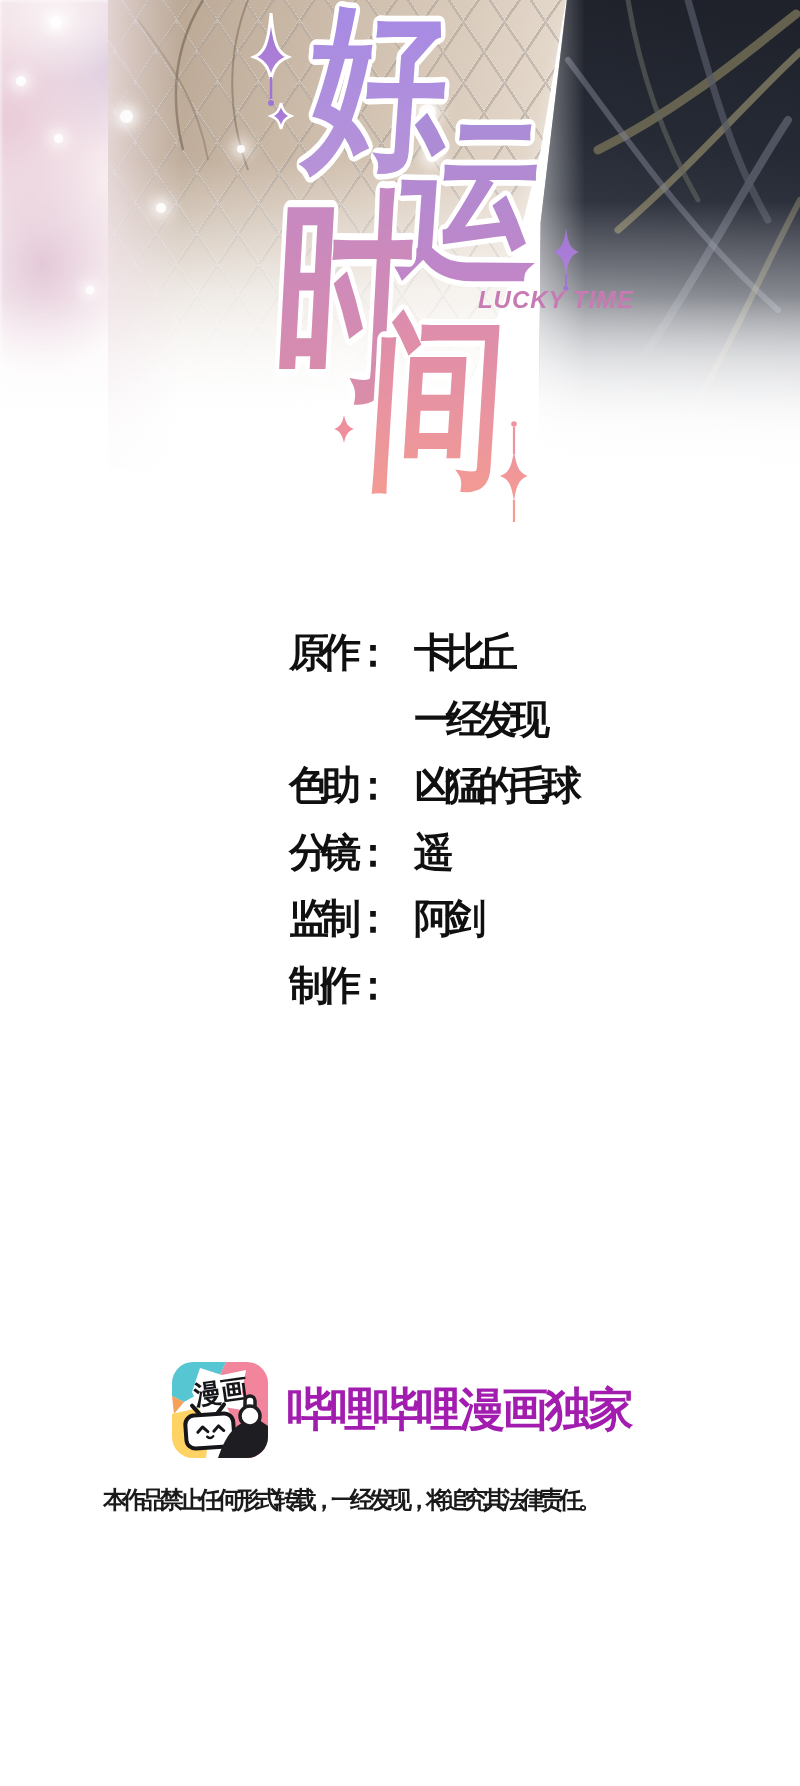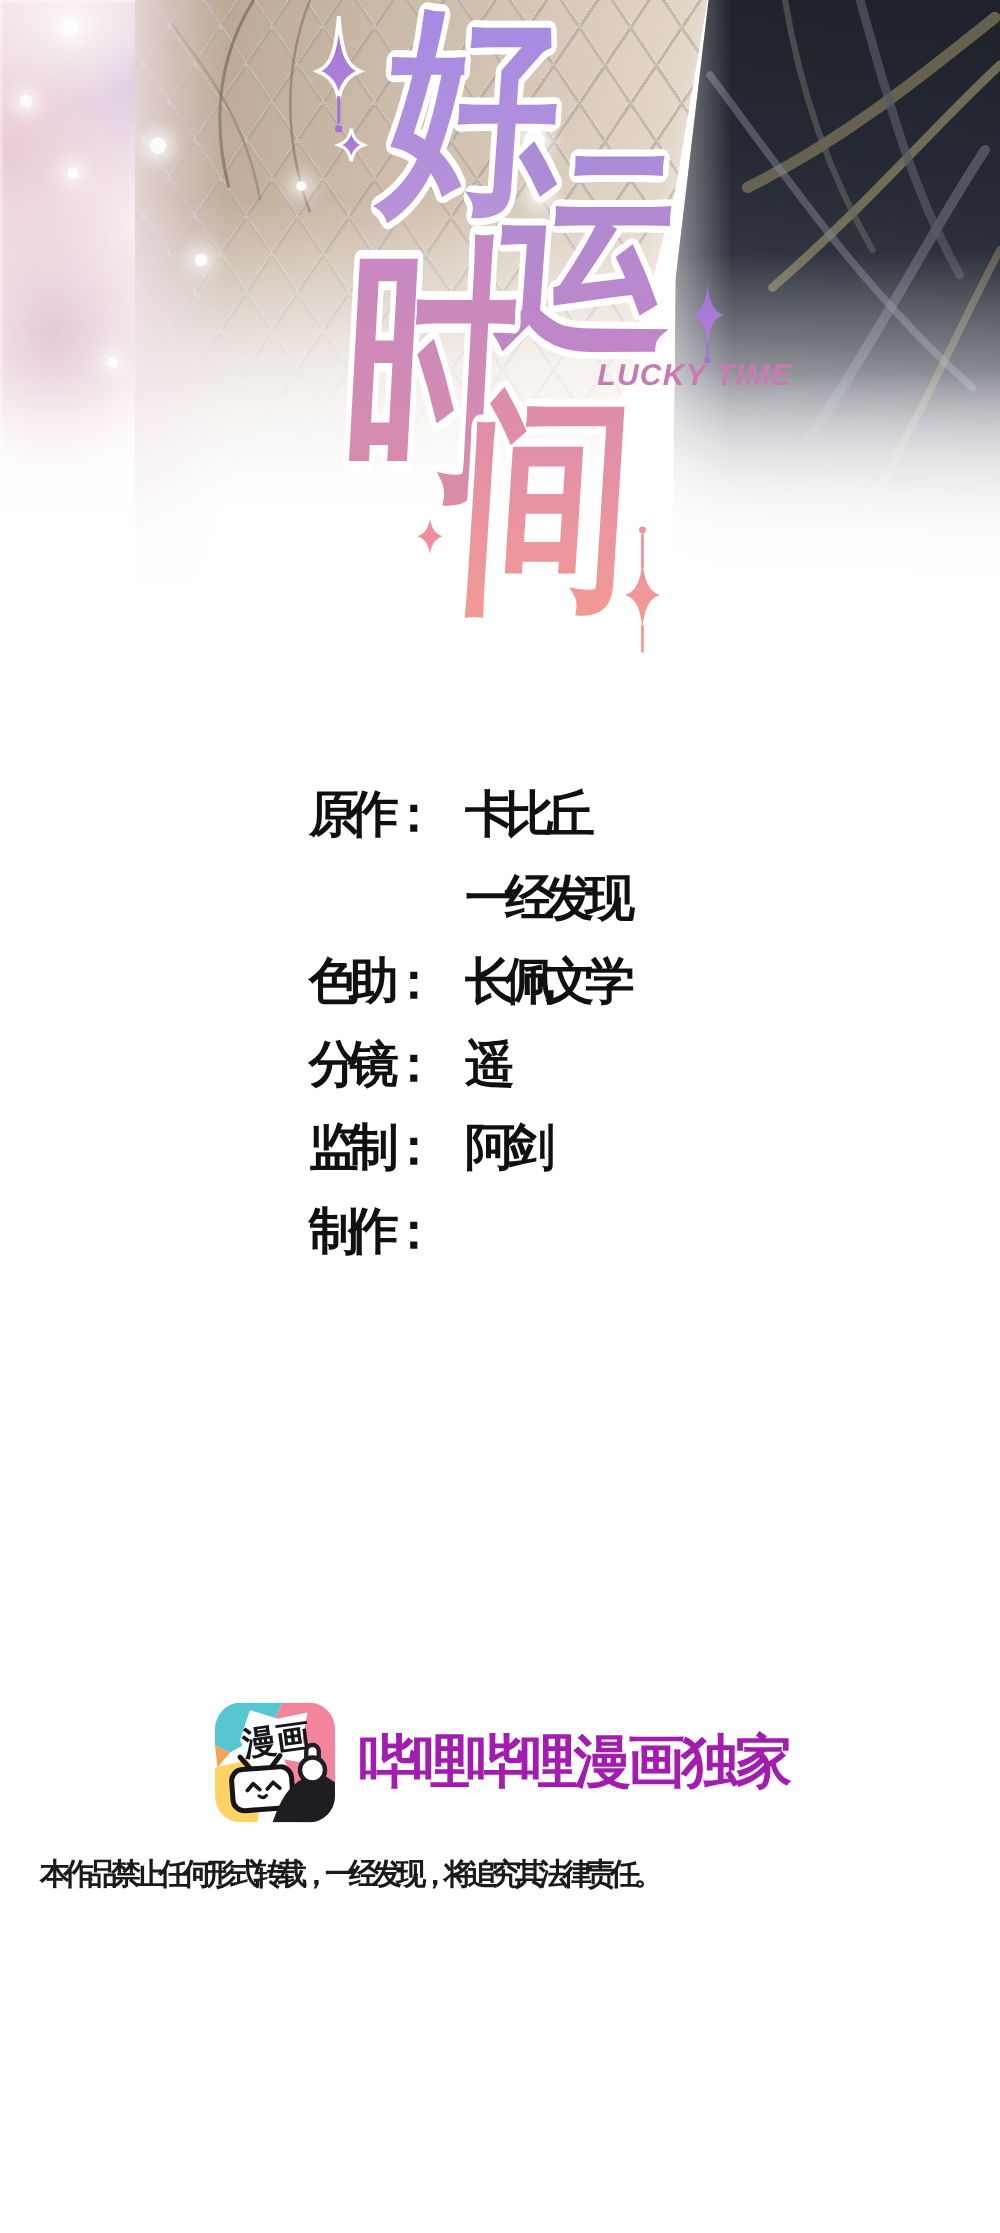--- a/index.html
+++ b/index.html
@@ -52,29 +52,29 @@
   .title-svg{position:absolute;left:0;top:0;width:800px;height:560px;z-index:5;}
   .tchar{font-family:"Liberation Sans","DejaVu Sans",sans-serif;font-weight:bold;font-size:170px;
          text-anchor:middle;stroke:#ffffff;stroke-width:11px;stroke-linejoin:round;paint-order:stroke;}
   .lucky{font-family:"Liberation Sans","DejaVu Sans",sans-serif;font-weight:800;font-style:italic;
          font-size:24px;letter-spacing:1px;text-anchor:middle;}
 
   
   .credits{position:absolute;left:247px;top:619px;z-index:6;}
   .crow{display:flex;align-items:center;height:66.5px;
         font-weight:700;font-size:40px;line-height:1;letter-spacing:-8px;color:#101010;}
-  .clabel{display:inline-block;width:125px;flex:0 0 125px;}
+  .clabel{display:inline-block;width:125px;flex:0 0 125px;margin-left:42px;}
   .cname{white-space:nowrap;}
 
   
   .logo{position:absolute;left:172px;top:1362px;width:96px;height:96px;z-index:6;}
   .brand{position:absolute;left:287px;top:1386px;z-index:6;
          font-weight:700;font-size:46px;line-height:1;letter-spacing:-3px;color:#a21caf;white-space:nowrap;}
-  .disclaimer{position:absolute;left:0;top:1486px;width:700px;z-index:6;
-         font-weight:700;font-size:24px;line-height:1.2;letter-spacing:-5px;color:#1a1a1a;padding-left:32px;}
+  .disclaimer{position:absolute;left:0;top:1486px;width:700px;text-align:center;z-index:6;
+         font-weight:700;font-size:24px;line-height:1.2;letter-spacing:-5px;color:#1a1a1a;}
 </style>
 </head>
 <body>
 
 <div class="page">
 
   <div class="hdr">
 
     <div class="bg-pink-left"></div>
 
@@ -184,21 +184,21 @@
     <div class="crow">
       <span class="clabel">原作：</span>
       <span class="cname">卡比丘</span>
     </div>
     <div class="crow">
       <span class="clabel"></span>
       <span class="cname">一经发现</span>
     </div>
     <div class="crow">
       <span class="clabel">色助：</span>
-      <span class="cname">长佩文学</span>
+      <span class="cname">凶猛的毛球</span>
     </div>
     <div class="crow">
       <span class="clabel">分镜：</span>
       <span class="cname">遥</span>
     </div>
     <div class="crow">
       <span class="clabel">监制：</span>
       <span class="cname">阿剑</span>
     </div>
     <div class="crow">

